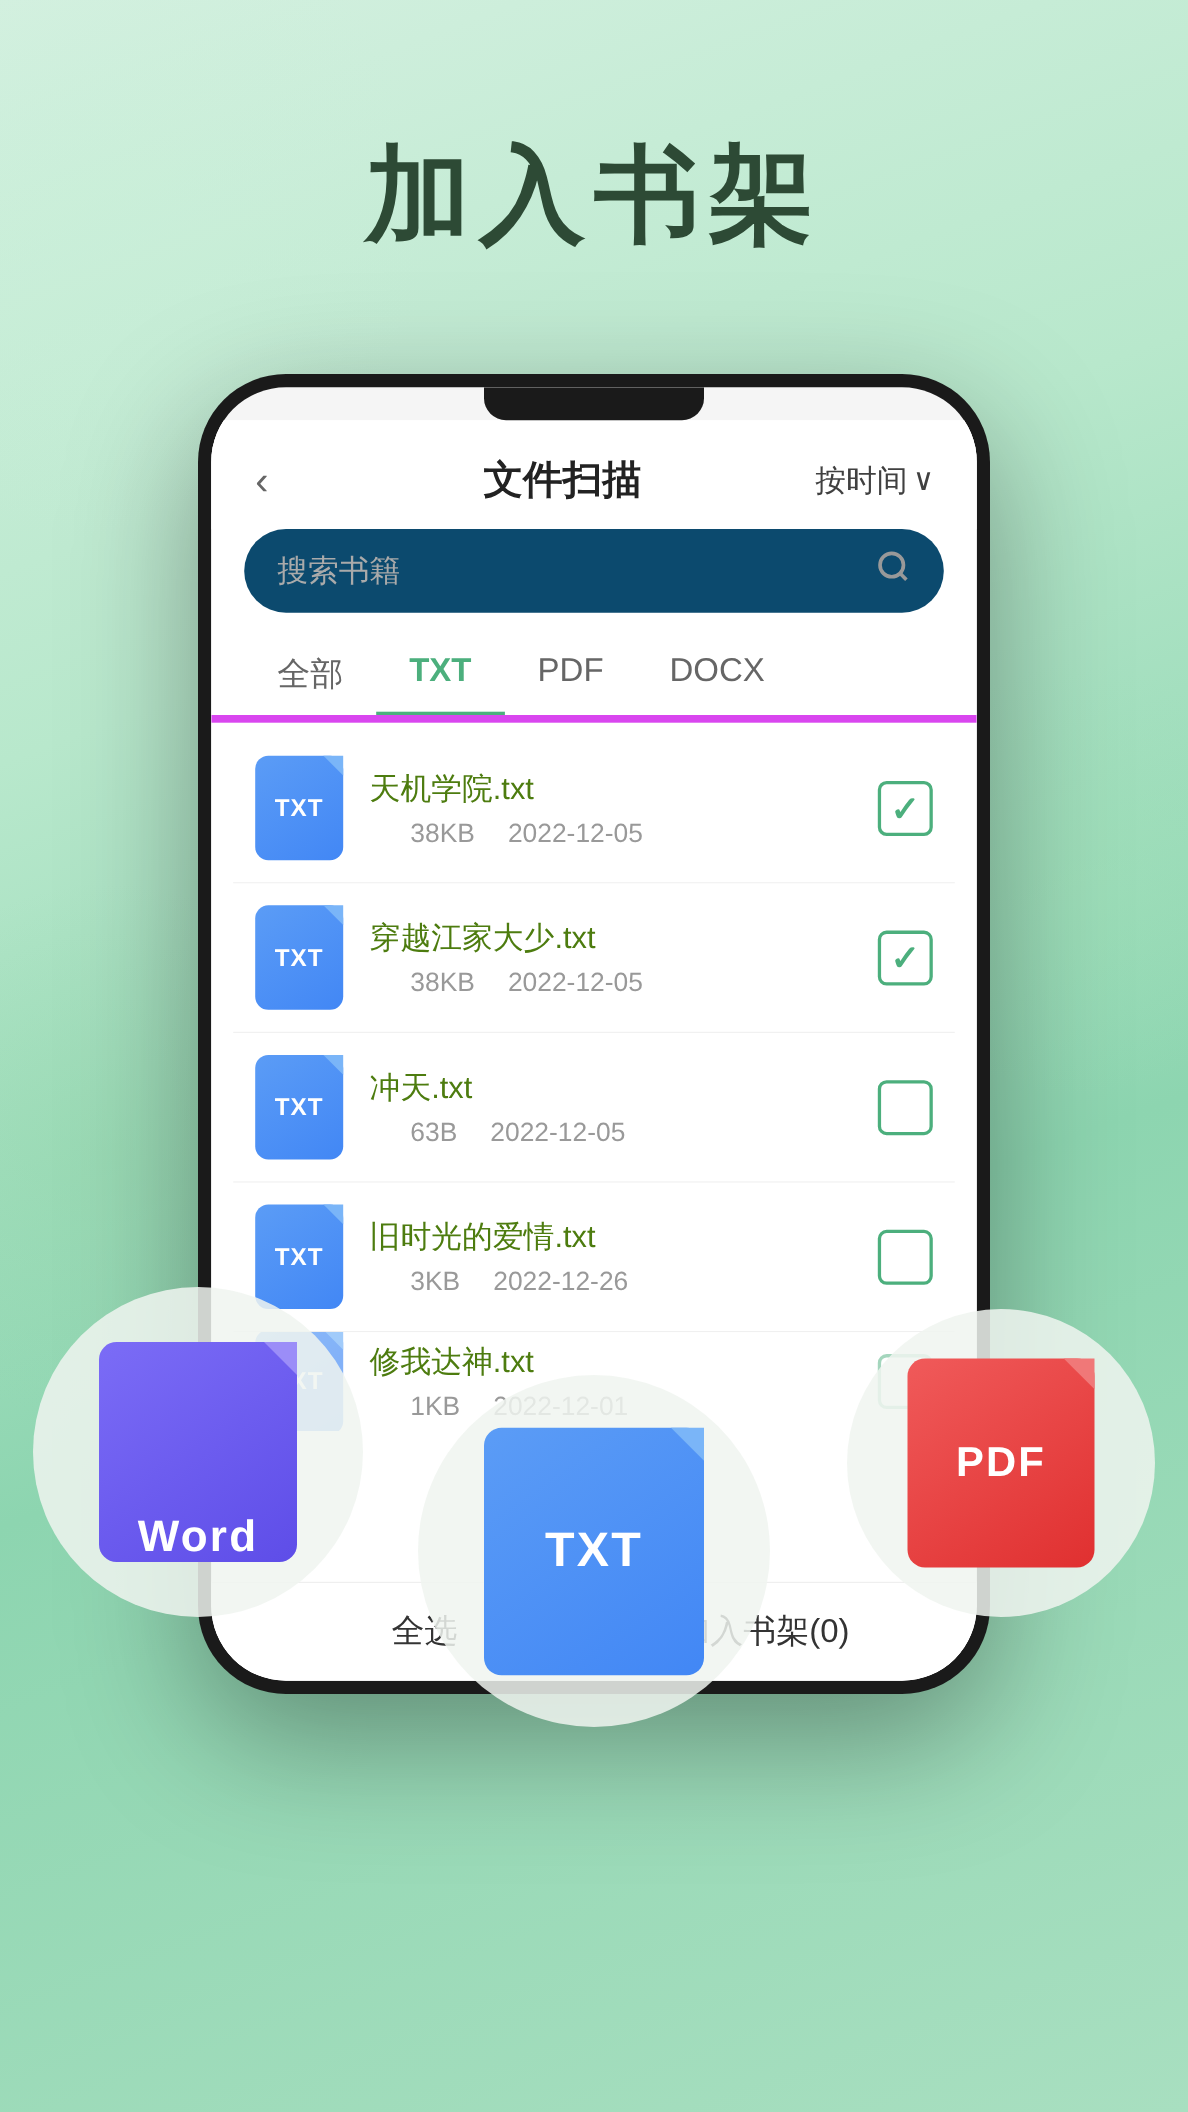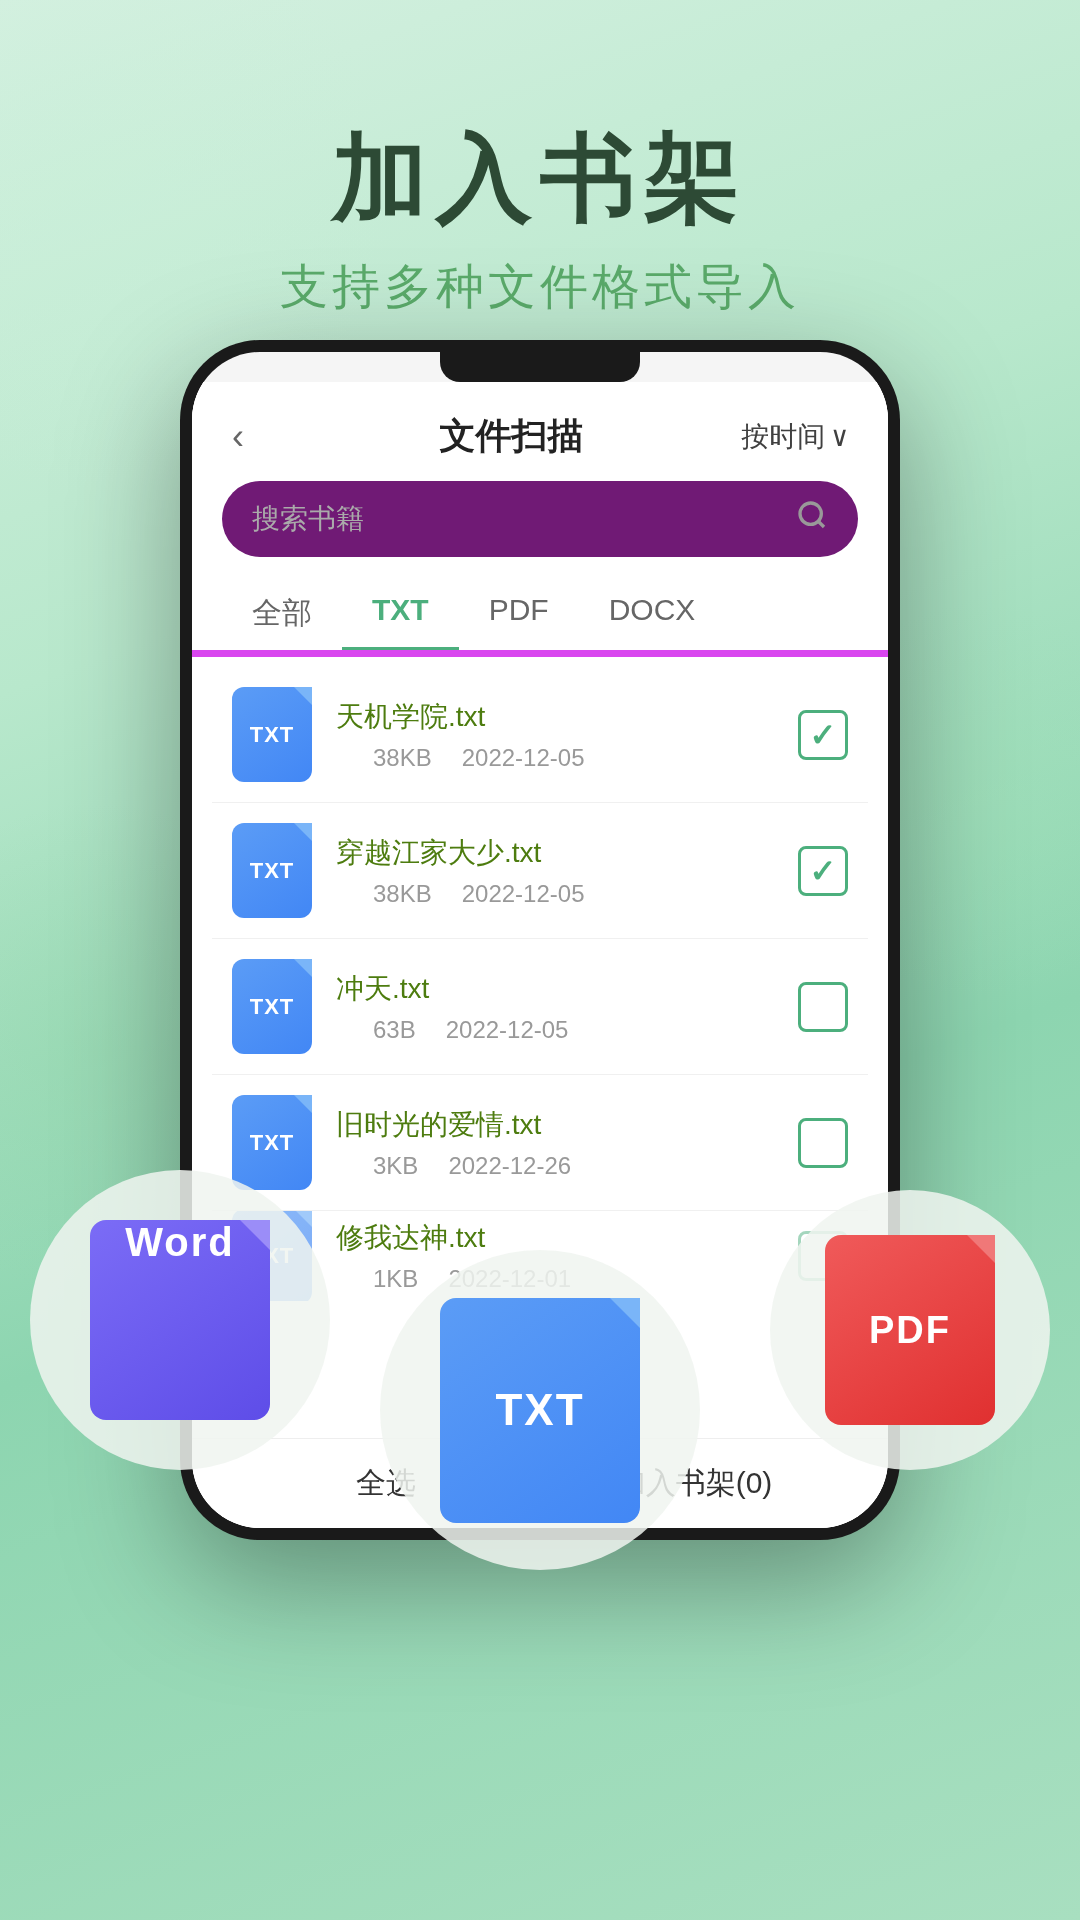--- a/index.html
+++ b/index.html
@@ -137,21 +137,21 @@
       color: #404040;
       display: flex;
       align-items: center;
       gap: 6px;
       font-family: Liberation Mono, monospace;
     }
 
     
     .search-bar {
       margin: 0 30px 20px;
-      background: #701a75;
+      background: #0c4a6e;
       border-radius: 40px;
       display: flex;
       align-items: center;
       padding: 18px 30px;
       gap: 44px;
     }
 
     .search-placeholder {
       flex: 1;
       font-size: 28px;
@@ -333,21 +333,21 @@
       top: 1190px;
     }
 
     
     .doc-word {
       width: 180px;
       height: 200px;
       background: linear-gradient(145deg, #7b6cf6, #5e4de8);
       border-radius: 16px;
       display: flex;
-      align-items: flex-start;
+      align-items: flex-end;
       justify-content: center;
       font-size: 40px;
       font-weight: 800;
       color: white;
       letter-spacing: 2px;
       position: relative;
     }
 
     .doc-word::after {
       content: '';
@@ -428,21 +428,20 @@
   </style>
 </head>
 <body>
 
 <div class="bg-blob blob1"></div>
 <div class="bg-blob blob2"></div>
 <div class="bg-blob blob3"></div>
 
 <div class="header-section">
   <div class="main-title">加入书架</div>
-  <div class="sub-title">支持多种文件格式导入</div>
 </div>
 
 <div class="phone-wrapper">
   <div class="phone-frame">
     <div class="phone-screen">
       <div class="notch"></div>
       <div class="app-content">
 
         <div class="toolbar">
           <div class="back-btn">‹</div>

